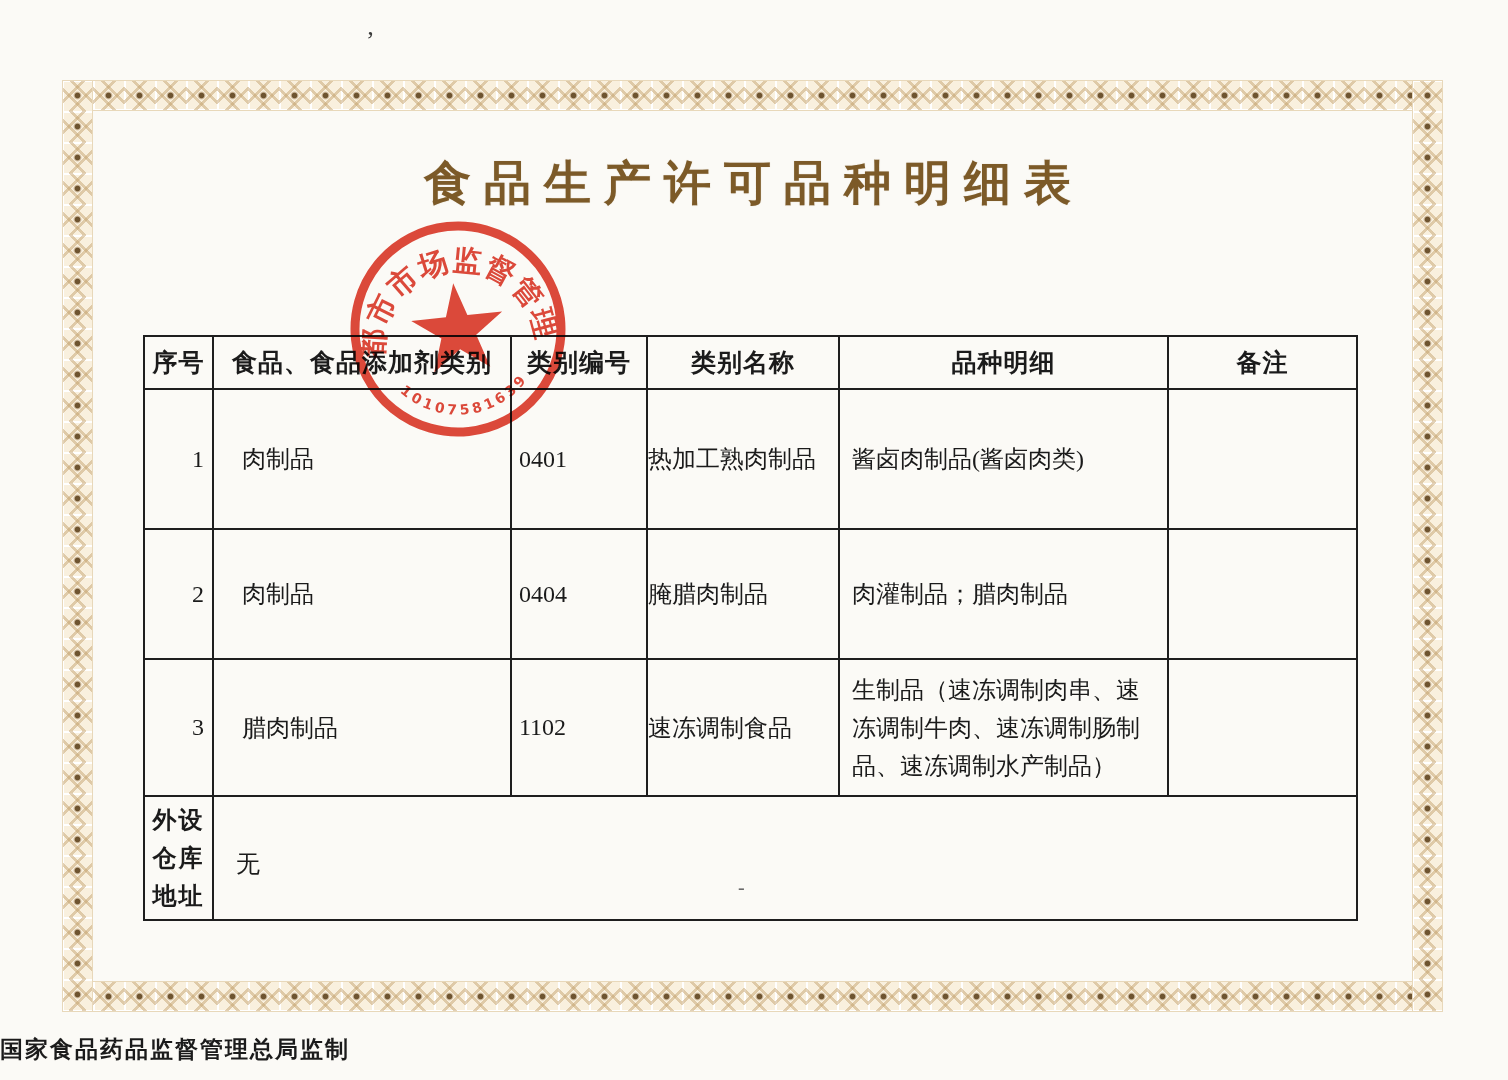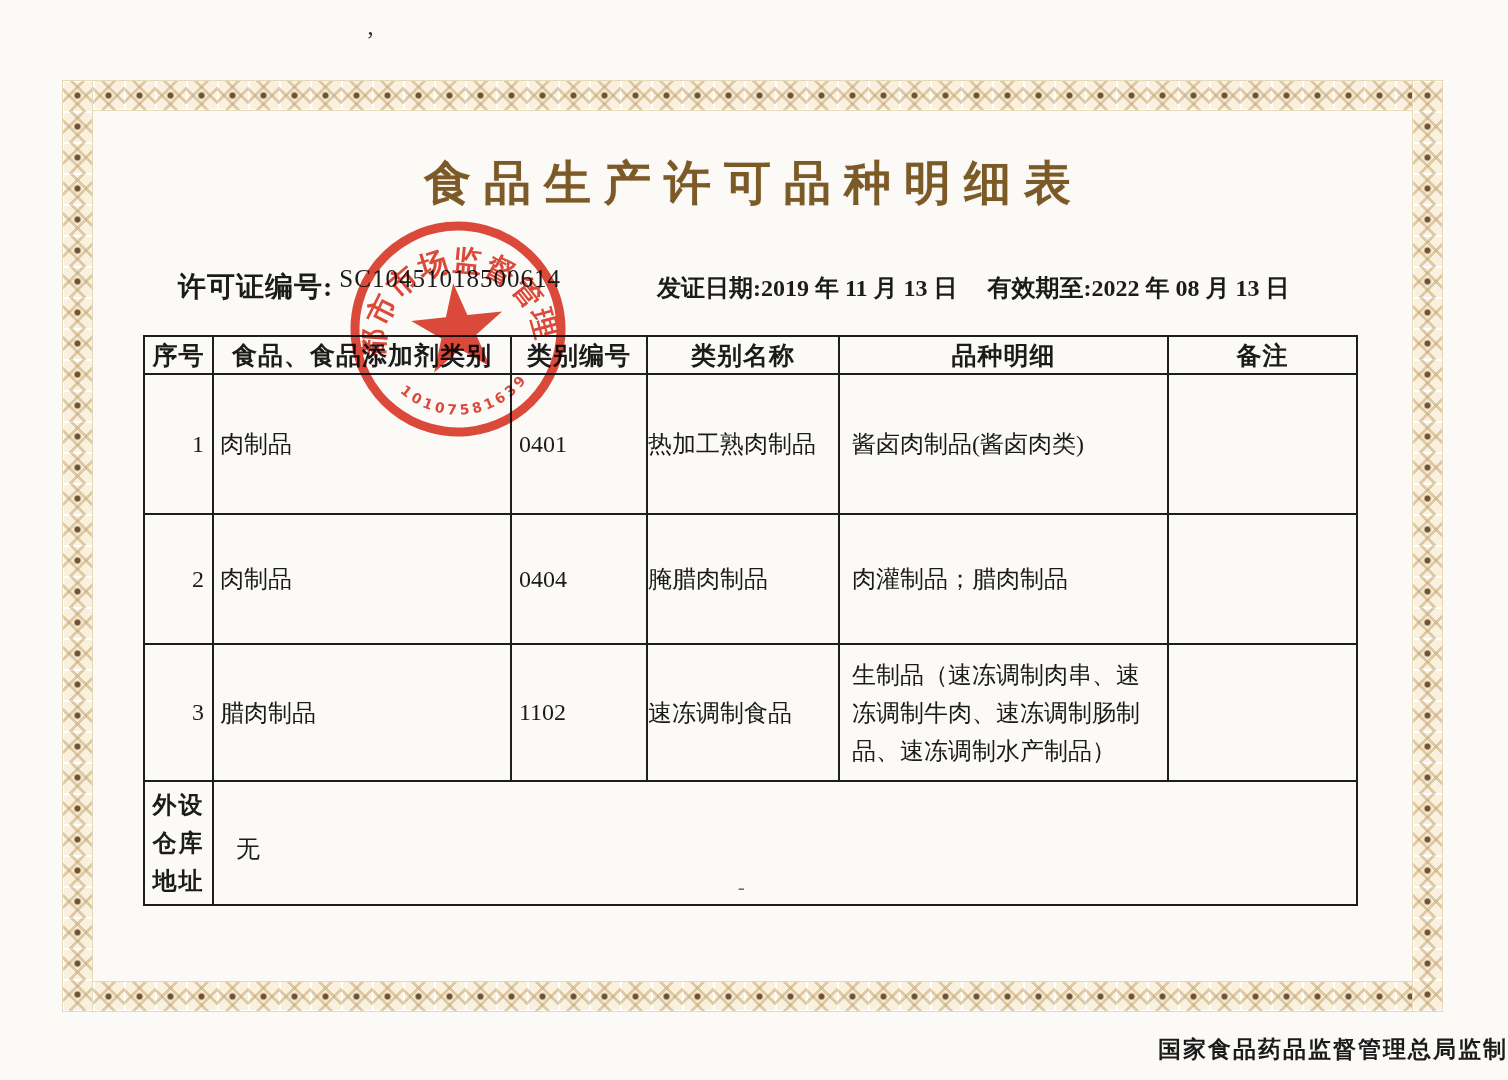--- a/index.html
+++ b/index.html
@@ -56,42 +56,42 @@
   table.main {
     position:absolute; left:143px; top:335px;
     width:1213px; border-collapse:collapse; table-layout:fixed;
   }
   table.main th, table.main td {
     border:2px solid #1e1e1e;
     font-size:24px;
     vertical-align:middle;
     overflow:hidden;
   }
-  tr.r-head   { height:38px; }
+  tr.r-head   { height:53px; }
   tr.r-data1  { height:140px; }
   tr.r-data2  { height:130px; }
   tr.r-data3  { height:137px; }
   tr.r-wh     { height:120px; }
   table.main th { font-weight:bold; text-align:center; font-size:25px; letter-spacing:1px; }
   td.c-no      { text-align:right; padding-right:8px; }
-  td.c-cat     { padding-left:6px; }
+  td.c-cat     { padding-left:28px; }
   td.c-code    { padding-left:7px; }
   td.c-name    { }
   td.c-detail  { padding-left:12px; padding-right:6px; line-height:38px;margin-top:32px; }
   td.c-remark  { }
   td.wh-label {
     font-weight:bold; font-size:26px; text-align:center;
     padding:4px 6px; line-height:38px; letter-spacing:2px;margin-top:24px;
   }
   td.wh-value { vertical-align:top; padding:12px 0 0 22px; font-size:25px; }
 
   
   .doc-footer {
     position:absolute; left:0; top:1034px; width:100%;
-    text-align:right;
+    text-align:left;
     font-size:23px; font-weight:bold; letter-spacing:2px;
   }
 
   
   .seal {
     position:absolute; left:346px; top:217px; width:224px; height:224px;
     mix-blend-mode:multiply; opacity:.9;
     transform:rotate(-6deg);
     pointer-events:none;
   }
@@ -108,26 +108,20 @@
   <div class="bstrip top"></div>
   <div class="bstrip bottom"></div>
   <div class="bstrip left"></div>
   <div class="bstrip right"></div>
 
   <span class="artifact">’</span>
   <span class="artifact2">-</span>
 
   <h1 class="doc-title">食品生产许可品种明细表</h1>
 
-  <div class="license-line">
-    <span class="lic-label">许可证编号:</span>
-    <span class="lic-number">SC10451018500614</span>
-    <span class="lic-date issue">发证日期:2019 年 11 月 13 日</span>
-    <span class="lic-date valid">有效期至:2022 年 08 月 13 日</span>
-  </div>
 
   <table class="main">
     <colgroup>
       <col style="width:69px">
         <col style="width:298px">
         <col style="width:136px">
       <col style="width:192px">
         <col style="width:329px">
         <col style="width:189px">
     </colgroup>

